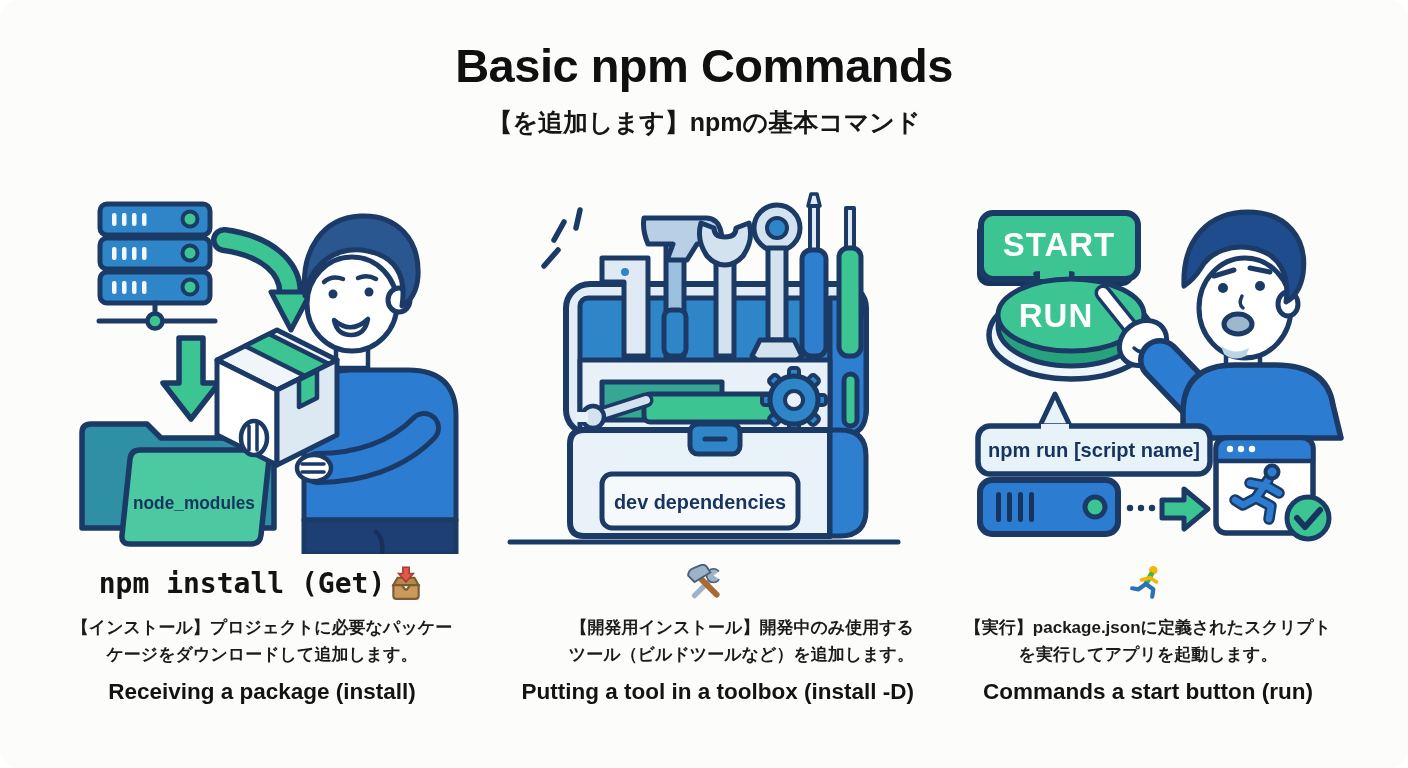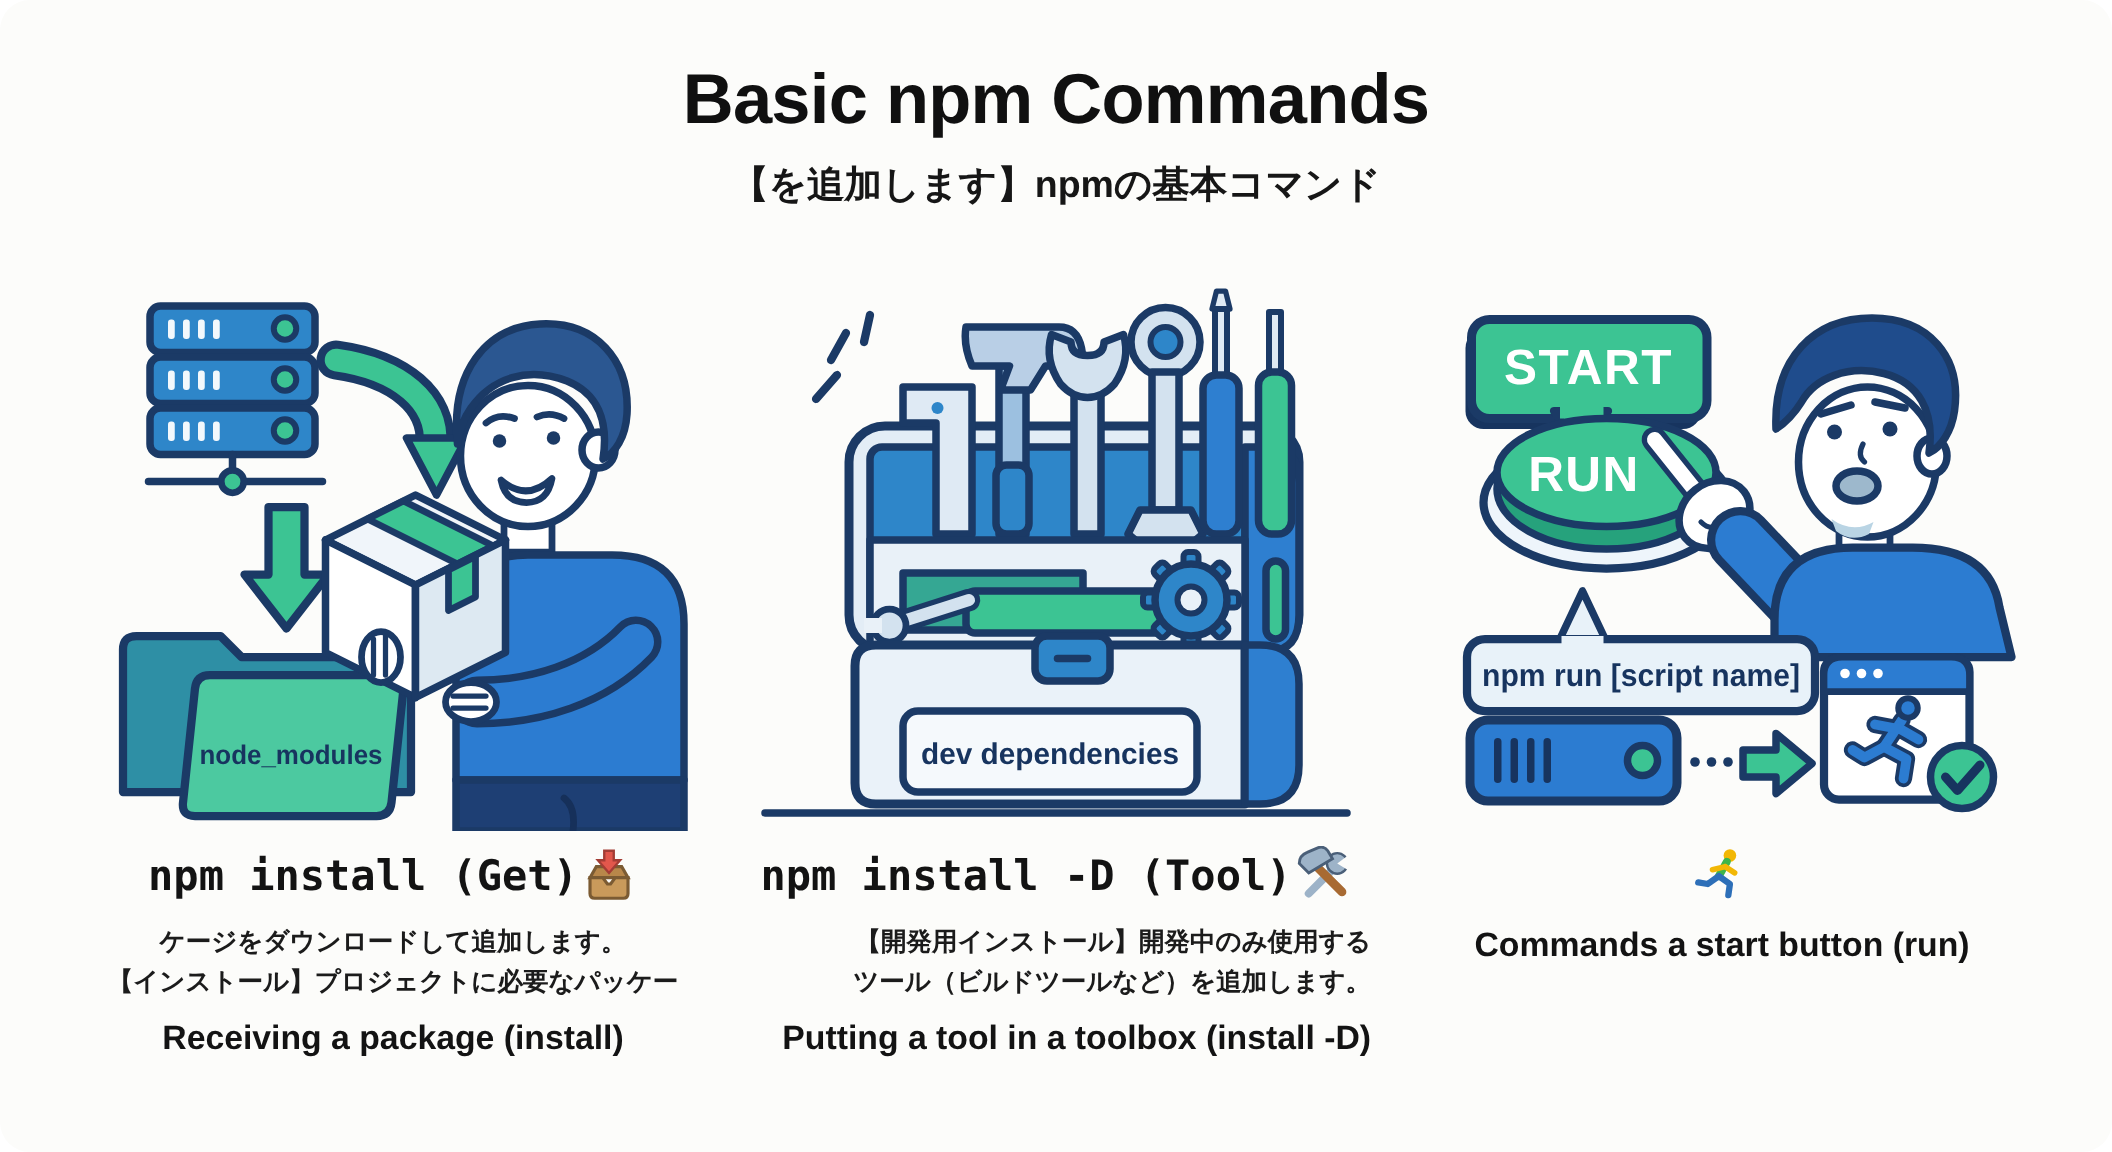--- a/index.html
+++ b/index.html
@@ -110,22 +110,22 @@
     </svg>
     <div class="cmd-row">
       <span class="cmd">npm install (Get)</span>
       <svg class="emoji" viewBox="0 0 36 36">
         <path d="M6 20 l4 -7 h16 l4 7 z" fill="#b8874a" stroke="#7b5b33" stroke-width="2"></path>
         <path d="M6 20 h8 l3 4 h2 l3 -4 h8 v10 q0 3 -3 3 H9 q-3 0 -3 -3 z" fill="#c99a5b" stroke="#7b5b33" stroke-width="2"></path>
         <polygon points="15,3 21,3 21,9 25,9 18,17 11,9 15,9" fill="#e2574c" stroke="#a33d35" stroke-width="1.5"></polygon>
       </svg>
     </div>
     <div class="jp">
+      <div>【インストール】プロジェクトに必要なパッケー</div>
       <div>ケージをダウンロードして追加します。</div>
-      <div>【インストール】プロジェクトに必要なパッケー</div>
     </div>
     <div class="en">Receiving a package (install)</div>
   </div>
 
   <div class="panel" id="panel-install-dev">
     <svg class="illus" viewBox="0 0 420 366">
       <g stroke-linejoin="round" stroke-linecap="round">
         <g>
           <path d="M50 78 L64 62 M60 52 L70 34 M82 40 L86 22" fill="none" stroke="#1b3a66" stroke-width="5.5"></path>
         </g>
@@ -192,21 +192,20 @@
           <path d="M336 242 h10 q26 0 26 26 v54 q0 26 -26 26 h-10 z" fill="#2e7fd0" stroke="#1b3a66" stroke-width="5"></path>
           <rect x="196" y="236" width="50" height="30" rx="8" fill="#2e86c9" stroke="#1b3a66" stroke-width="5"></rect>
           <path d="M211 251 h20" stroke="#1b3a66" stroke-width="5" fill="none"></path>
           <rect x="108" y="286" width="196" height="54" rx="10" fill="#f5f9fc" stroke="#1b3a66" stroke-width="5"></rect>
           <text x="206" y="321" text-anchor="middle" font-size="20" font-weight="bold" fill="#17345f" textLength="172" lengthAdjust="spacingAndGlyphs">dev dependencies</text>
           <path d="M16 354 H404" stroke="#1b3a66" stroke-width="5" fill="none"></path>
         </g>
       </g>
     </svg>
     <div class="cmd-row">
-      <span class="cmd">npm install -D (Tool)</span>
       <svg class="emoji" viewBox="0 0 36 36">
         <path d="M9 30 L25 14" stroke="#9db3c8" stroke-width="5" stroke-linecap="round"></path>
         <circle cx="27" cy="11" r="6.5" fill="#9db3c8" stroke="#4a5f78" stroke-width="1.5"></circle>
         <polygon points="27,11 35,5 35,16" fill="#fcfcfa"></polygon>
         <path d="M13 12 L30 29" stroke="#a86a32" stroke-width="5.5" stroke-linecap="round"></path>
         <path d="M3 11 q0 -5 5 -7 l7 -3 q4 -1 6 2 l3 5 -15 9 z" fill="#9db3c8" stroke="#4a5f78" stroke-width="1.8"></path>
       </svg>
     </div>
     <div class="jp">
       <div>【開発用インストール】開発中のみ使用する</div>
@@ -314,16 +313,20 @@
       </g>
     </svg>
     <div class="cmd-row">
       <svg class="emoji" viewBox="0 0 36 36">
         <circle cx="23" cy="6" r="4" fill="#f2b705"></circle>
         <path d="M21 10 L16 19" stroke="#3db54a" stroke-width="5" stroke-linecap="round"></path>
         <path d="M20 13 L26 17 M20 13 L12 15" stroke="#f2b705" stroke-width="3.5" stroke-linecap="round"></path>
         <path d="M16 19 L23 24 L22 31 M16 19 L9 24 L3 23" fill="none" stroke="#2d6fb8" stroke-width="4" stroke-linecap="round" stroke-linejoin="round"></path>
       </svg>
     </div>
+    <div class="jp">
+      <div>【実行】package.jsonに定義されたスクリプト</div>
+      <div>を実行してアプリを起動します。</div>
+    </div>
     <div class="en">Commands a start button (run)</div>
   </div>
 
 </div>
 
 </body></html>

